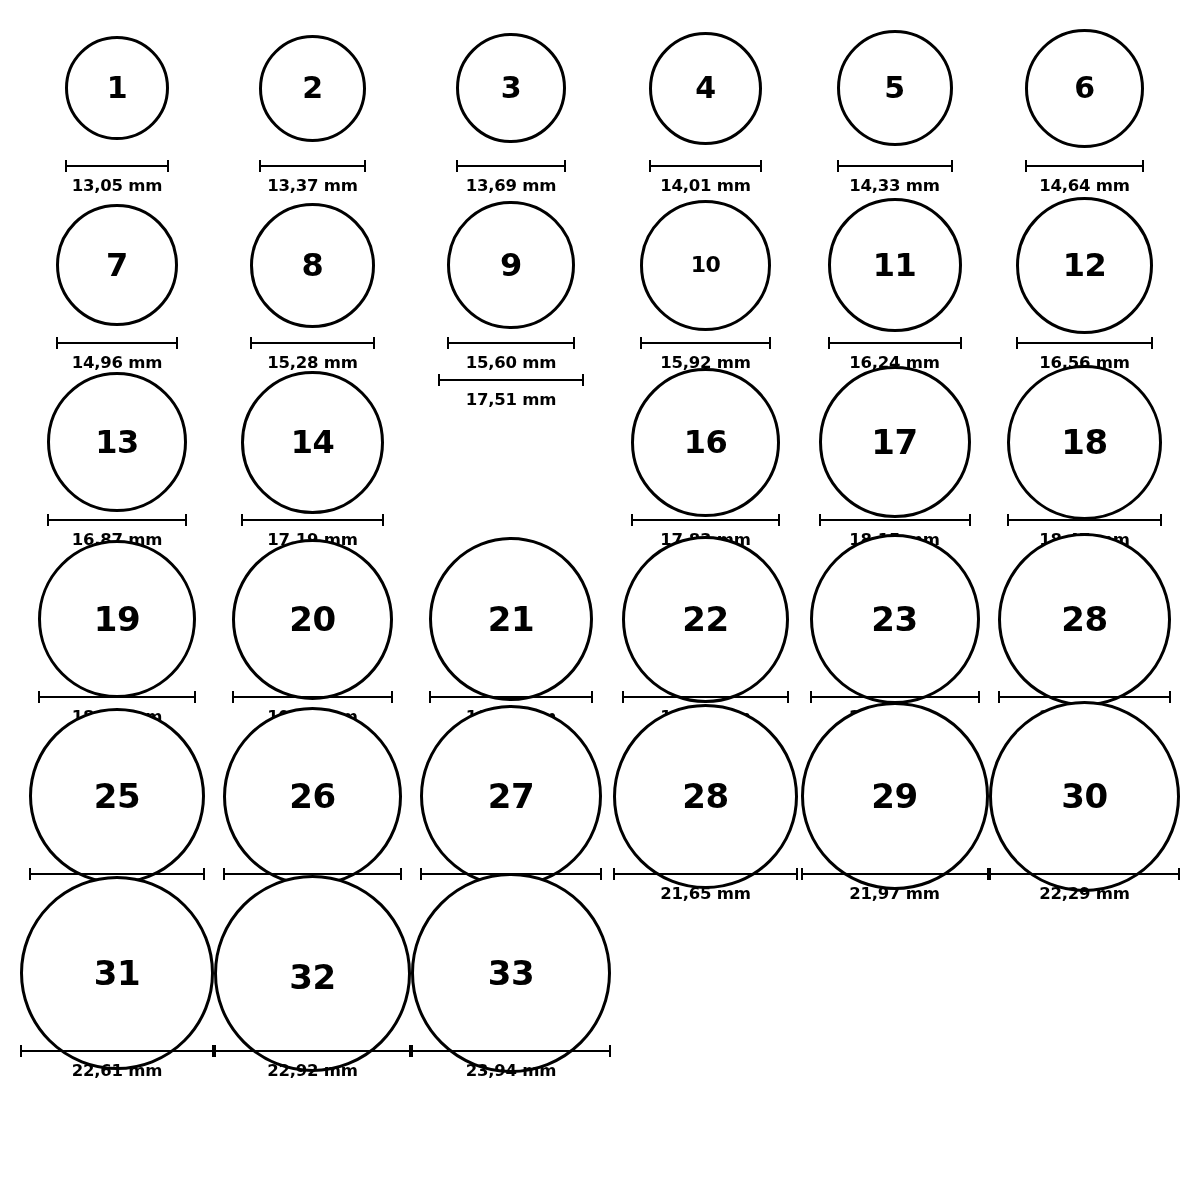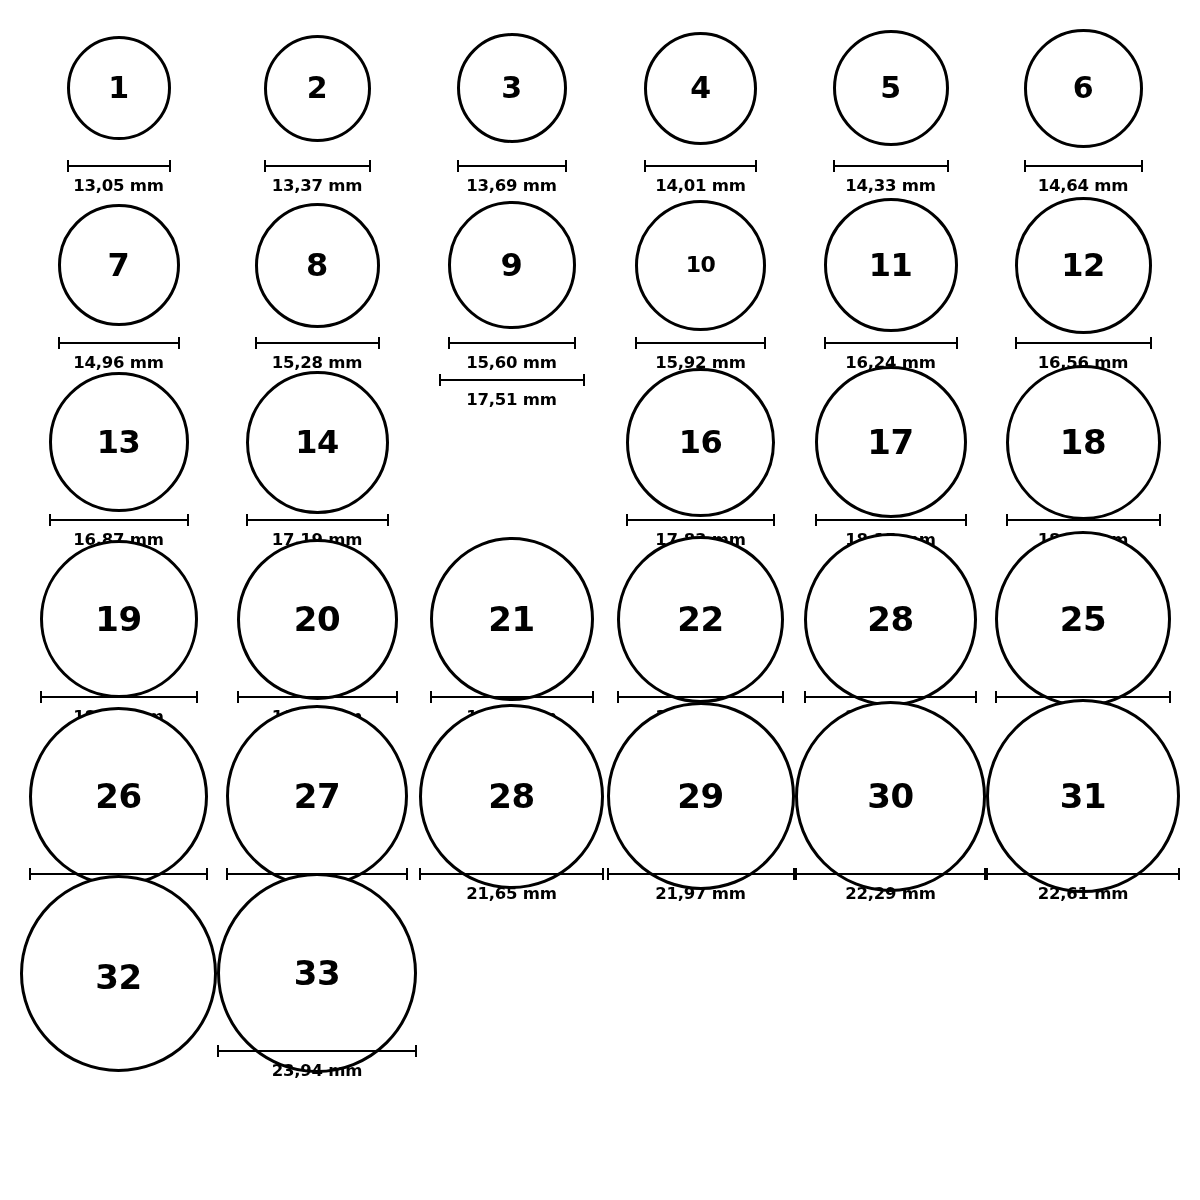--- a/index.html
+++ b/index.html
@@ -416,20 +416,35 @@
           <div class="caliper" style="width: 167px;">
             <div class="bar"></div>
             <div class="tick left"></div>
             <div class="tick right"></div>
           </div>
           <div class="mm">19,74 mm</div>
         </div>
       </div>
       <div class="cell">
         <div class="circle-wrap">
+          <div class="ring" style="width: 170px; height: 170px;">
+            <span class="ring-label" style="font-size: 34px;">23</span>
+          </div>
+        </div>
+        <div class="measure">
+          <div class="caliper" style="width: 170px;">
+            <div class="bar"></div>
+            <div class="tick left"></div>
+            <div class="tick right"></div>
+          </div>
+          <div class="mm">20,06 mm</div>
+        </div>
+      </div>
+      <div class="cell">
+        <div class="circle-wrap">
           <div class="ring" style="width: 173px; height: 173px;">
             <span class="ring-label" style="font-size: 34px;">28</span>
           </div>
         </div>
         <div class="measure">
           <div class="caliper" style="width: 173px;">
             <div class="bar"></div>
             <div class="tick left"></div>
             <div class="tick right"></div>
           </div>
@@ -539,20 +554,28 @@
             <div class="tick right"></div>
           </div>
           <div class="mm">22,61 mm</div>
         </div>
       </div>
       <div class="cell">
         <div class="circle-wrap">
           <div class="ring" style="width: 197px; height: 197px;">
             <span class="ring-label" style="font-size: 34px; margin-top: 8px;">32</span>
           </div>
+        </div>
+        <div class="measure">
+          <div class="caliper" style="width: 197px;">
+            <div class="bar"></div>
+            <div class="tick left"></div>
+            <div class="tick right"></div>
+          </div>
+          <div class="mm">22,92 mm</div>
         </div>
       </div>
       <div class="cell">
         <div class="circle-wrap">
           <div class="ring" style="width: 200px; height: 200px;">
             <span class="ring-label" style="font-size: 34px;">33</span>
           </div>
         </div>
         <div class="measure">
           <div class="caliper" style="width: 200px;">

